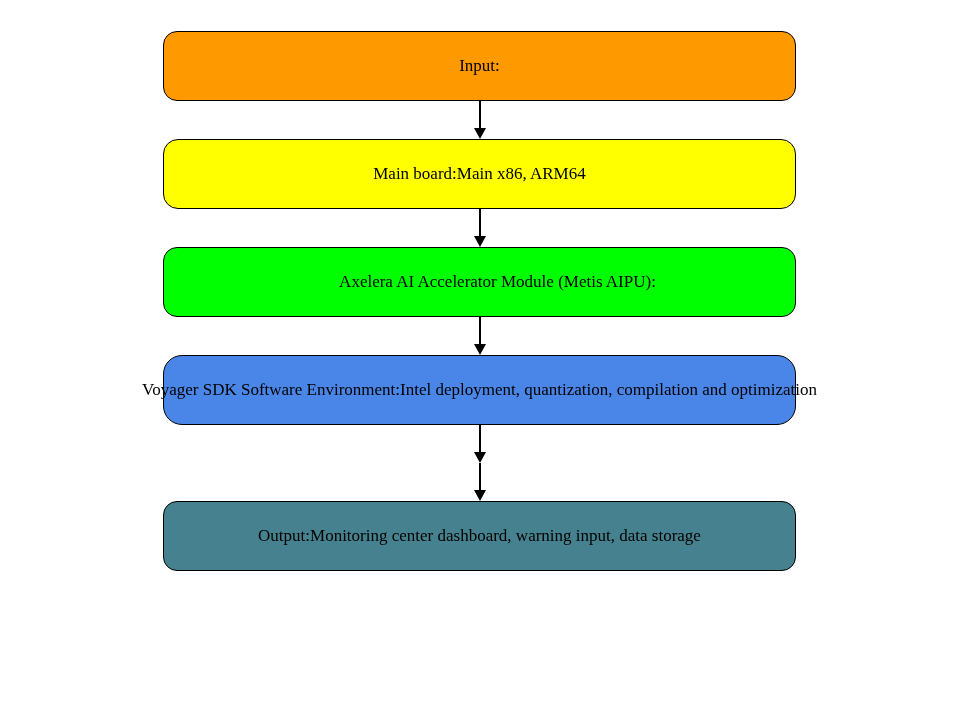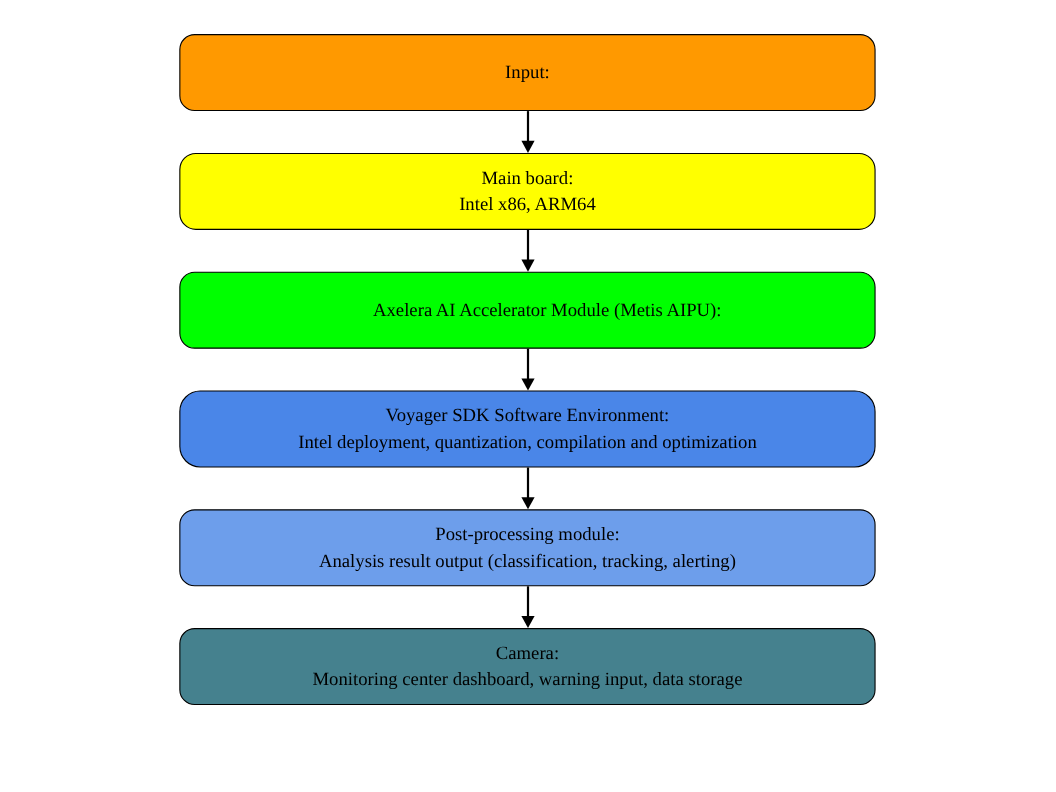--- a/index.html
+++ b/index.html
@@ -30,21 +30,21 @@
     display: flex;
     flex-direction: column;
   }
   .node {
     box-sizing: border-box;
     height: 70px;
     width: 633px;
     border: 1.5px solid #000000;
     border-radius: 14px;
     display: flex;
-    flex-direction: column;
+    flex-direction: row;
     align-items: center;
     justify-content: center;
     text-align: center;
     color: #000000;
     font-size: 17px;
     line-height: 24px;
   }
   .node .title,
   .node .subtitle {
     white-space: nowrap;
@@ -80,21 +80,21 @@
       <div class="title">Input:</div>
     </div>
 
     <div class="arrow">
       <div class="shaft"></div>
       <div class="head"></div>
     </div>
 
     <div class="node" style="background-color: rgb(255, 255, 0); border-radius: 15px;">
       <div class="title">Main board:</div>
-      <div class="subtitle">Intel x86, ARM64</div>
+      <div class="subtitle">Main x86, ARM64</div>
     </div>
 
     <div class="arrow">
       <div class="shaft"></div>
       <div class="head"></div>
     </div>
 
     <div class="node" style="background-color: rgb(0, 255, 0); padding-left: 36px;">
       <div class="title">Axelera AI Accelerator Module (Metis AIPU):</div>
     </div>
@@ -107,29 +107,25 @@
     <div class="node" style="background-color: rgb(74, 134, 232); border-radius: 19px;">
       <div class="title">Voyager SDK Software Environment:</div>
       <div class="subtitle">Intel deployment, quantization, compilation and optimization</div>
     </div>
 
     <div class="arrow">
       <div class="shaft"></div>
       <div class="head"></div>
     </div>
 
-    <div class="node" style="background-color: rgb(109, 158, 235);">
-      <div class="title">Post-processing module:</div>
-      <div class="subtitle">Analysis result output (classification, tracking, alerting)</div>
-    </div>
 
     <div class="arrow">
       <div class="shaft"></div>
       <div class="head"></div>
     </div>
 
     <div class="node" style="background-color: rgb(69, 129, 142);">
-      <div class="title">Camera:</div>
+      <div class="title">Output:</div>
       <div class="subtitle">Monitoring center dashboard, warning input, data storage</div>
     </div>
 
   </div>
 </div>
 
 </body></html>

